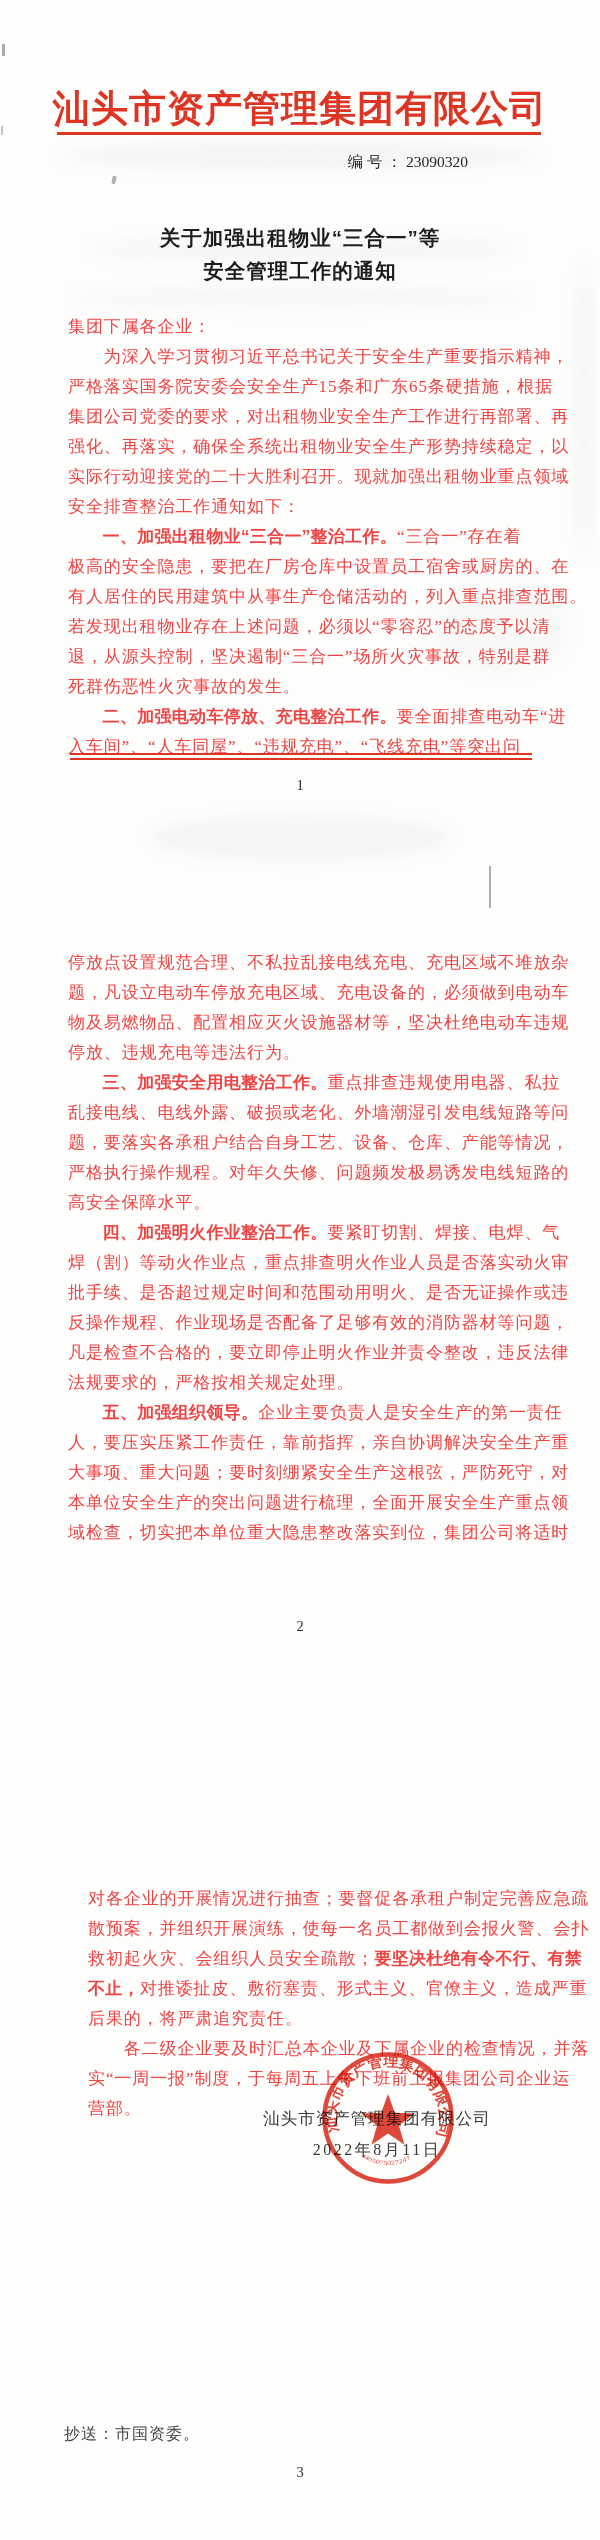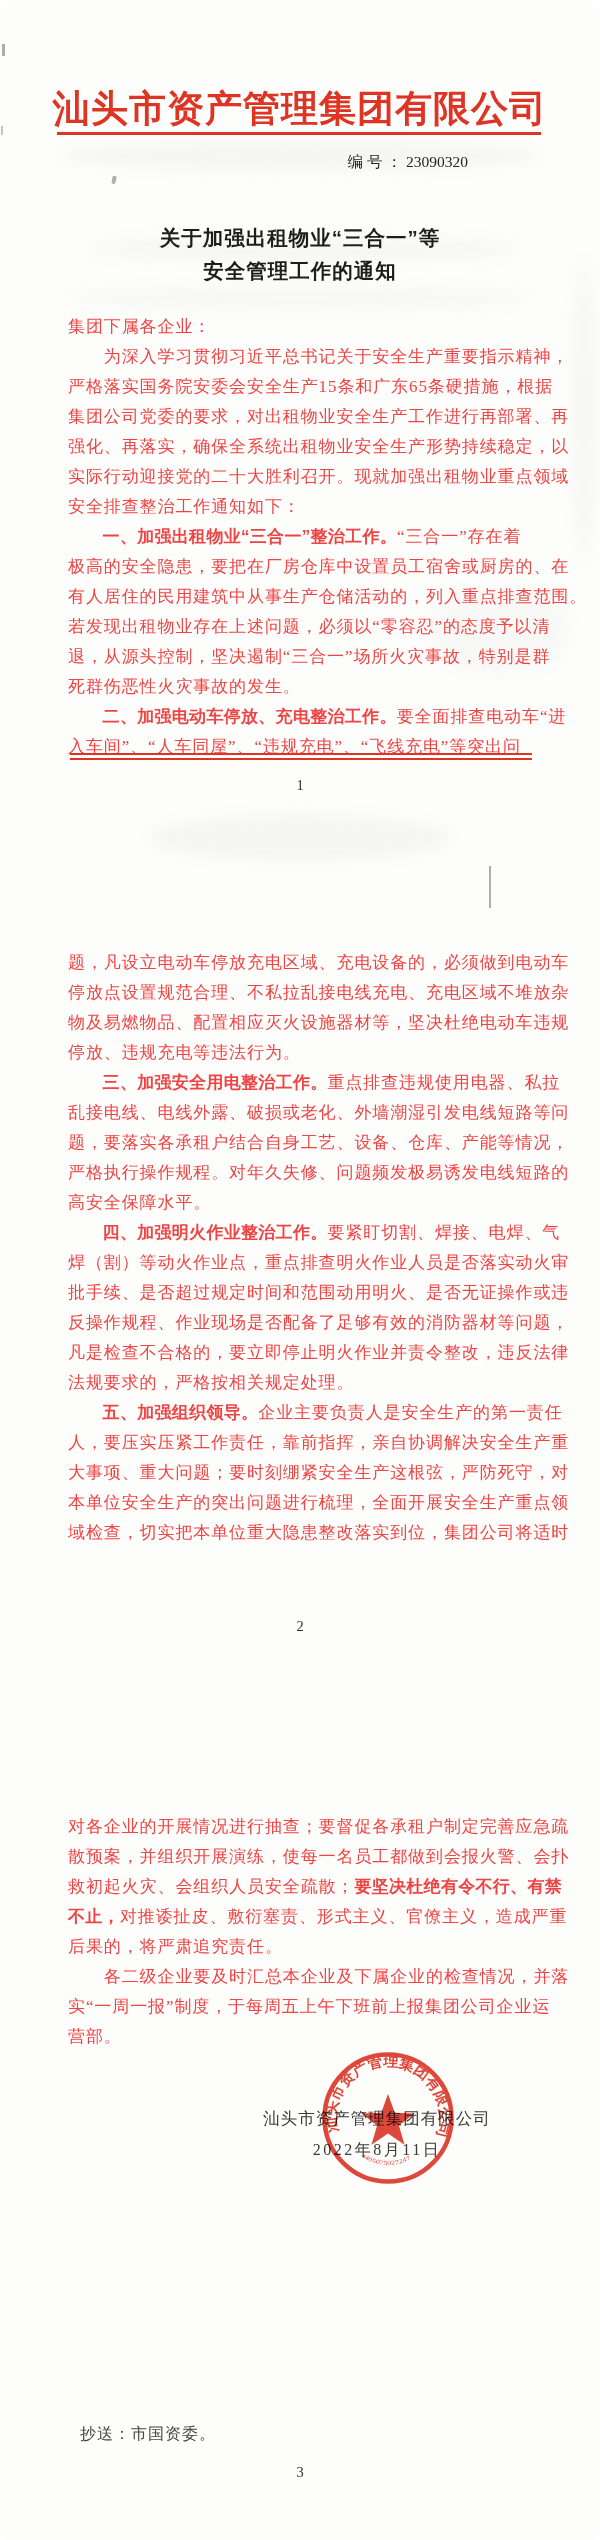--- a/index.html
+++ b/index.html
@@ -24,40 +24,40 @@
   }
   
   .body{position:absolute;left:68px;width:468px;font-size:17px;letter-spacing:.9px;color:#ef4444;}
   .body .line{height:30px;line-height:30px;white-space:nowrap;}
   .body .line .bold{
     font-family:"Liberation Sans","DejaVu Sans",sans-serif;
     font-weight:700;letter-spacing:.3px;text-align:center;
   }
   #body1{top:312px;}
   #body2{top:948px;}
-  #body3{top:1812px;}
+  #body3{top:1884px;margin-left:20px;}
   .red-underline{
     position:absolute;left:70px;top:753px;width:462px;height:3px;
     border-top:2px solid var(--red);border-bottom:2px solid var(--red);
   }
   .page-num{position:absolute;left:0;width:100%;text-align:center;font-size:14.5px;color:#2f2f2f;}
   #pn1{top:777px;}
   #pn2{top:1618px;}
   #pn3{top:2464px;}
   
   .sig-org{
     position:absolute;top:2108px;left:258px;width:238px;text-align:center;
     font-size:16.5px;letter-spacing:1px;color:#3a3a3a;white-space:nowrap;
   }
   .sig-date{
     position:absolute;top:2140px;left:258px;width:238px;text-align:center;
     font-size:16px;letter-spacing:2.5px;color:#3a3a3a;white-space:nowrap;
   }
   .seal{position:absolute;top:2048px;left:318px;width:140px;height:140px;mix-blend-mode:multiply;opacity:.9;}
-  .cc{position:absolute;top:2424px;left:80px;font-size:16px;letter-spacing:1px;color:#454545;white-space:nowrap;}
+  .cc{position:absolute;top:2424px;left:64px;font-size:16px;letter-spacing:1px;color:#454545;white-space:nowrap;}
   
   .smudge{position:absolute;border-radius:50%;filter:blur(7px);}
   .sm1{left:60px;top:142px;width:480px;height:28px;background:rgba(125,125,125,.06);}
   .sm2{left:90px;top:236px;width:430px;height:26px;background:rgba(125,125,125,.055);}
   .sm3{left:70px;top:286px;width:460px;height:24px;background:rgba(125,125,125,.045);}
   .sm4{left:150px;top:815px;width:300px;height:46px;background:rgba(120,120,120,.06);}
   .sm5{left:430px;top:585px;width:140px;height:90px;background:rgba(125,125,125,.035);}
   .sm6{left:573px;top:260px;width:22px;height:300px;background:rgba(125,125,125,.05);}
   .vline{position:absolute;left:489px;top:866px;width:2px;height:42px;background:#8a8a8a;opacity:.7;}
   .mark-comma{position:absolute;left:112px;top:176px;width:4px;height:8px;border-radius:0 0 4px 4px;background:#9a9a9a;opacity:.8;transform:rotate(12deg);}
@@ -105,22 +105,22 @@
       <div class="line"><span>若发现出租物业存在上述问题，必须以“零容忍”的态度予以清</span></div>
       <div class="line"><span>退，从源头控制，坚决遏制“三合一”场所火灾事故，特别是群</span></div>
       <div class="line"><span>死群伤恶性火灾事故的发生。</span></div>
       <div class="line"><span class="bold">　　二、加强电动车停放、充电整治工作。</span><span>要全面排查电动车“进</span></div>
       <div class="line"><span>入车间”、“人车同屋”、“违规充电”、“飞线充电”等突出问</span></div>
     </div>
   <div class="red-underline"></div>
   <div class="page-num" id="pn1">1</div>
 
   <div class="body" id="body2">
+      <div class="line"><span>停放点设置规范合理、不私拉乱接电线充电、充电区域不堆放杂</span></div>
       <div class="line"><span>题，凡设立电动车停放充电区域、充电设备的，必须做到电动车</span></div>
-      <div class="line"><span>停放点设置规范合理、不私拉乱接电线充电、充电区域不堆放杂</span></div>
       <div class="line"><span>物及易燃物品、配置相应灭火设施器材等，坚决杜绝电动车违规</span></div>
       <div class="line"><span>停放、违规充电等违法行为。</span></div>
       <div class="line"><span class="bold">　　三、加强安全用电整治工作。</span><span>重点排查违规使用电器、私拉</span></div>
       <div class="line"><span>乱接电线、电线外露、破损或老化、外墙潮湿引发电线短路等问</span></div>
       <div class="line"><span>题，要落实各承租户结合自身工艺、设备、仓库、产能等情况，</span></div>
       <div class="line"><span>严格执行操作规程。对年久失修、问题频发极易诱发电线短路的</span></div>
       <div class="line"><span>高安全保障水平。</span></div>
       <div class="line"><span class="bold">　　四、加强明火作业整治工作。</span><span>要紧盯切割、焊接、电焊、气</span></div>
       <div class="line"><span>焊（割）等动火作业点，重点排查明火作业人员是否落实动火审</span></div>
       <div class="line"><span>批手续、是否超过规定时间和范围动用明火、是否无证操作或违</span></div>

